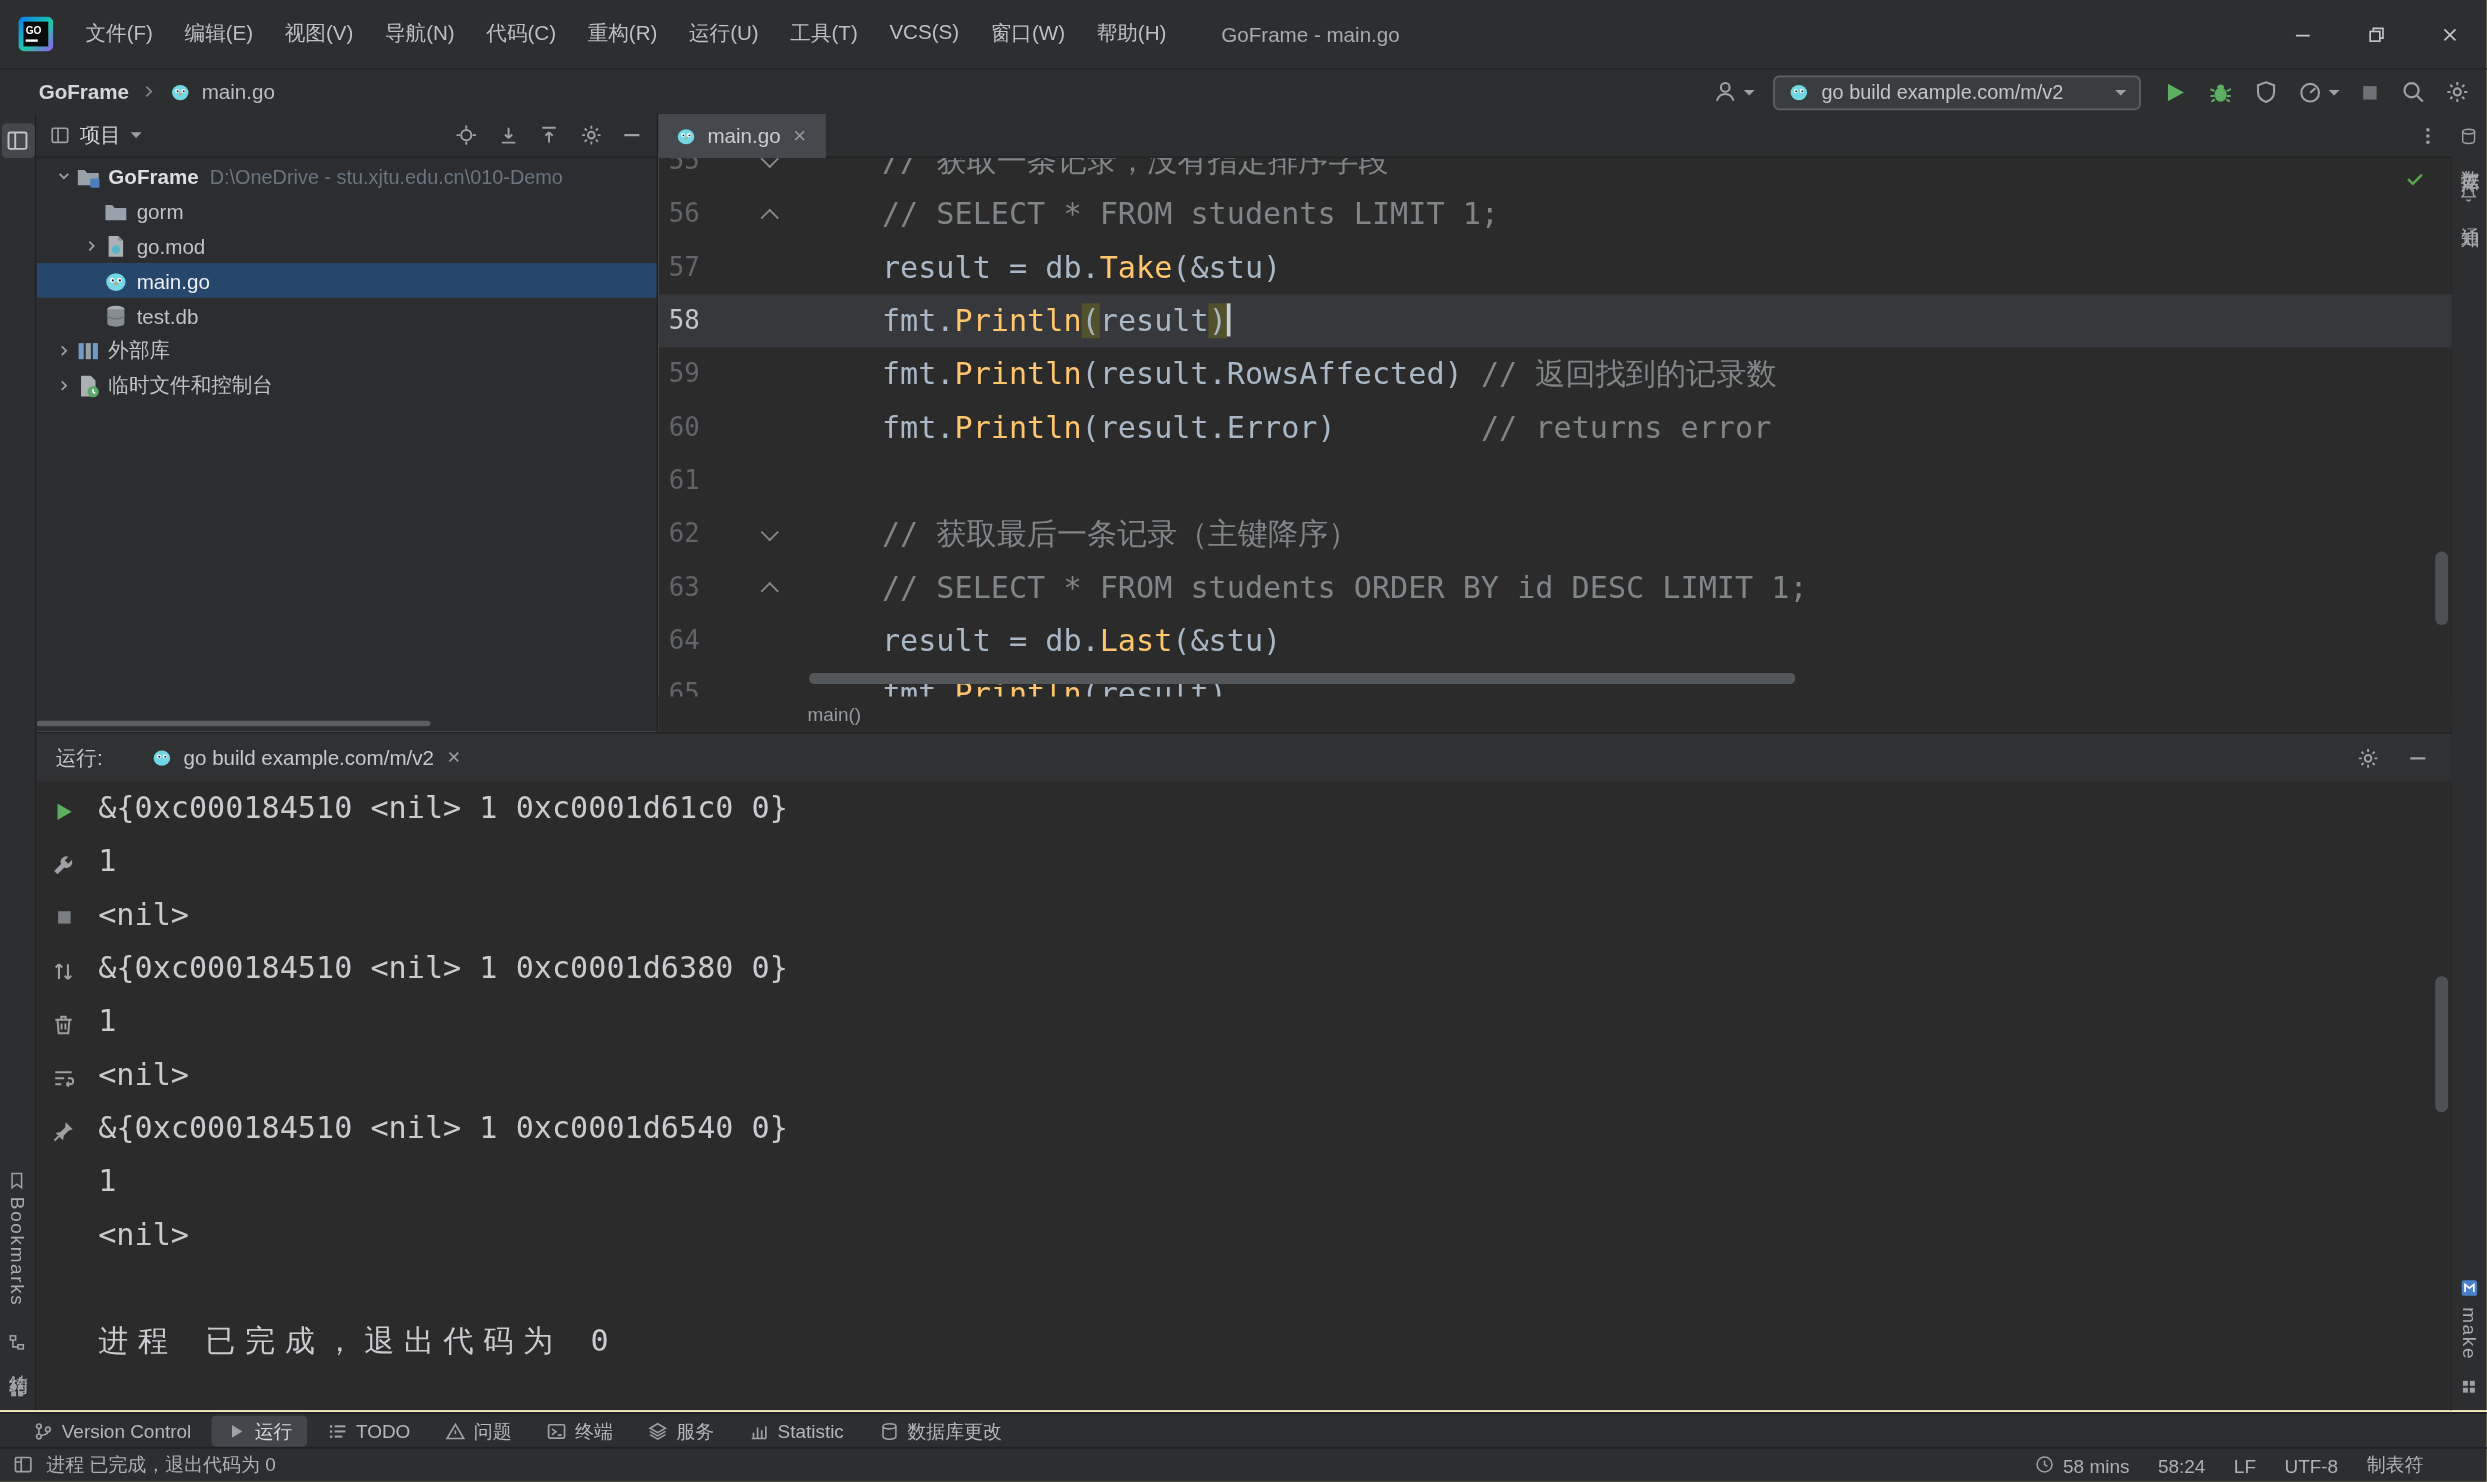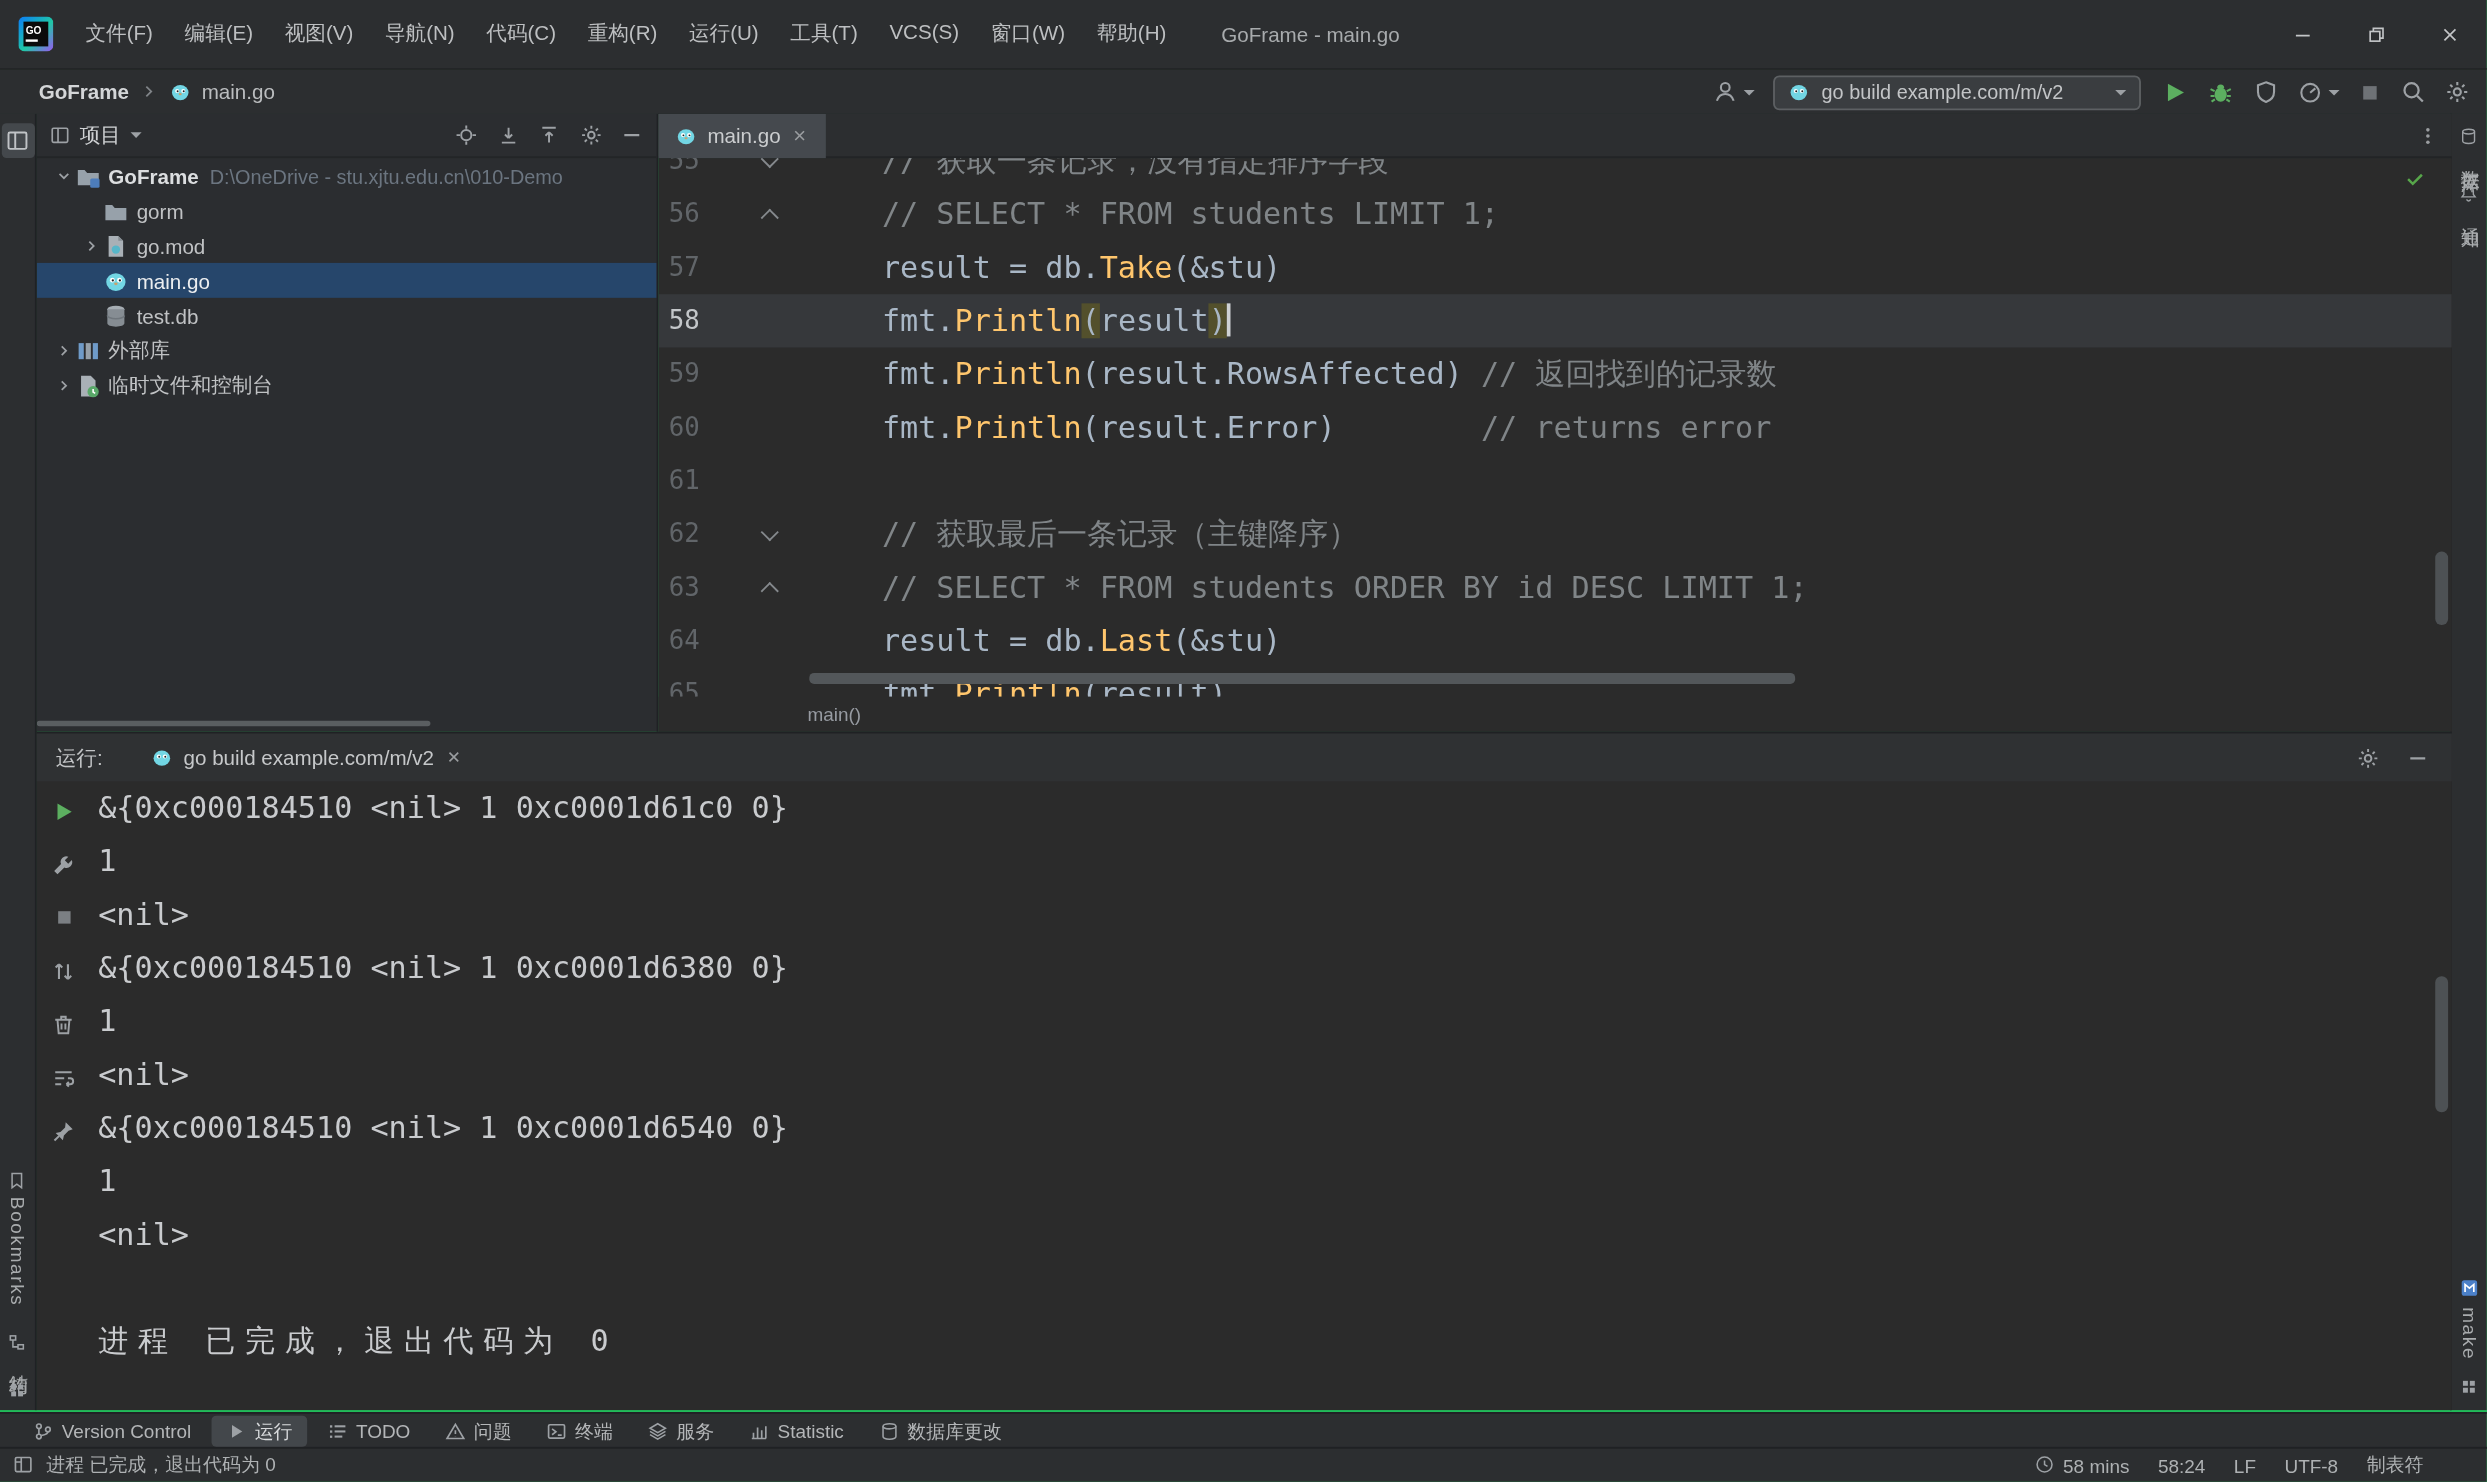--- a/index.html
+++ b/index.html
@@ -1,17 +1,17 @@
 <!DOCTYPE html>
 <html style="font-size:14px"><head>
 <meta charset="utf-8">
 <style>
 *{margin:0;padding:0;box-sizing:border-box}
 html,body{background:#111}
-#viewport{width:2487px;height:1482px;position:relative;overflow:hidden;background:#22c55e}
+#viewport{width:2487px;height:1482px;position:relative;overflow:hidden;background:#fef9c3}
 #app{width:1352px;height:806px;position:absolute;left:0;top:0;transform:scale(1.8393,1.8385);transform-origin:0 0;
   font-family:"Liberation Sans","DejaVu Sans",sans-serif;font-size:11.2px;color:#bbbdbf}
 svg{display:block}
 .ic{display:inline-flex;align-items:center;justify-content:center}
 .cdown{width:0;height:0;border-left:3.4px solid transparent;border-right:3.4px solid transparent;border-top:3.9px solid #9da1a5;display:inline-block}
 
 
 #titlebar{position:absolute;left:0;top:0;width:1352px;height:38px;background:#2c2e30;border-bottom:0.9px solid #232527;display:flex;align-items:center}
 #logo{margin-left:10.3px;width:19px;height:19px}
 #menubar{display:flex;margin-left:8.6px}

